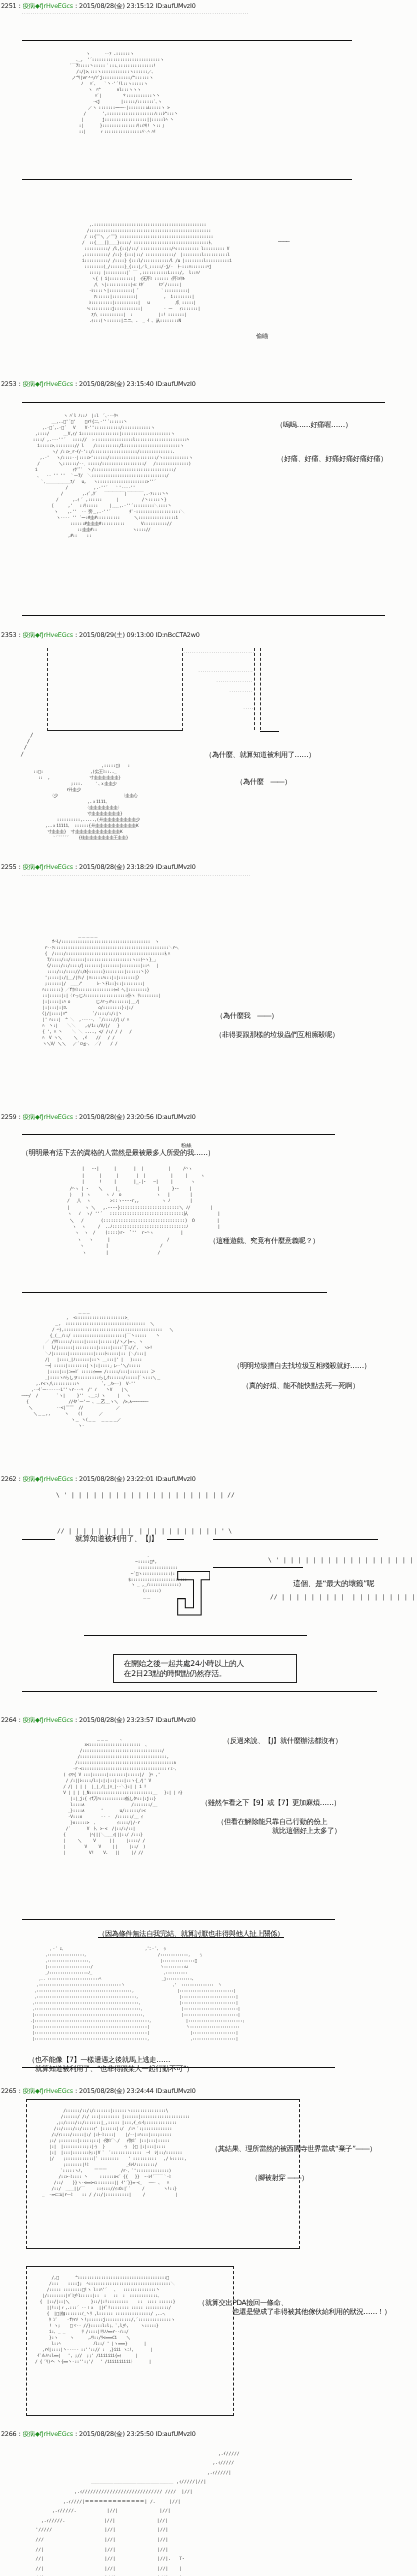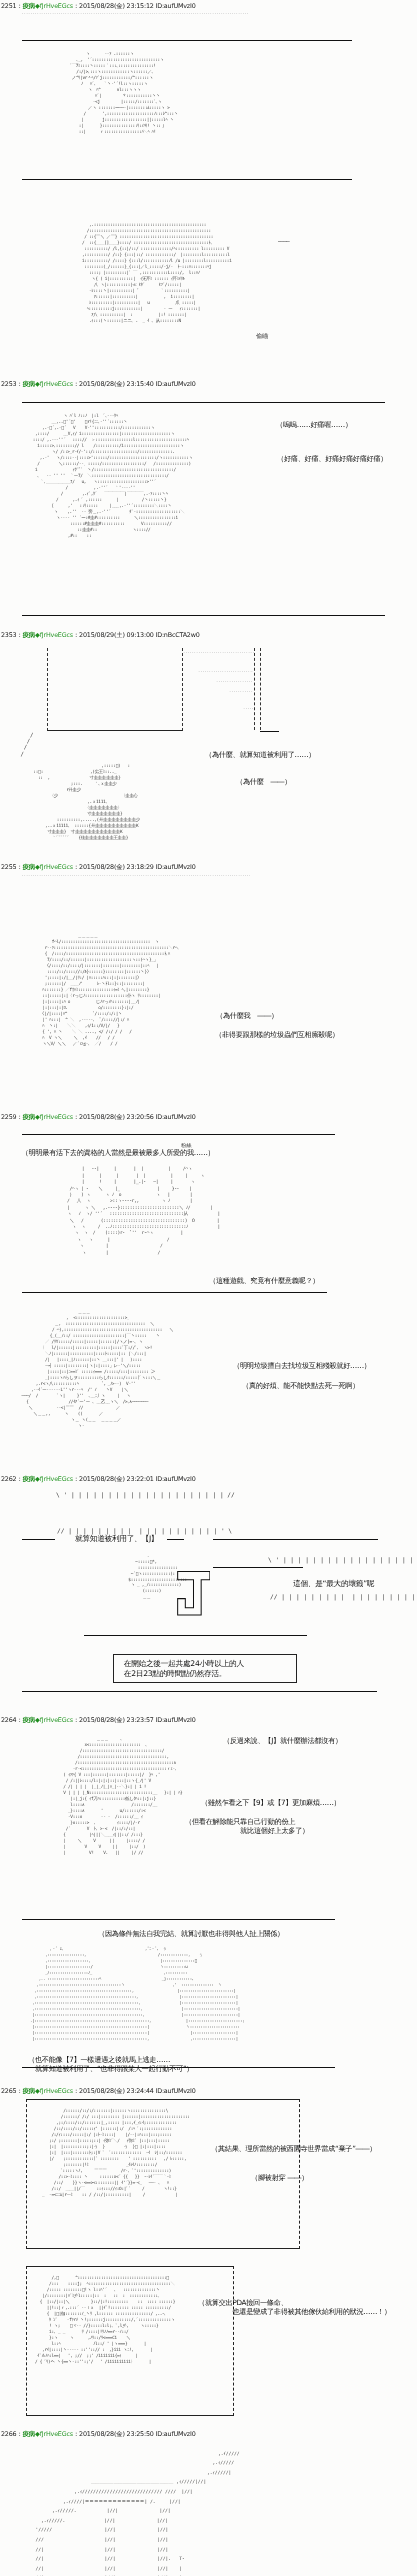--- a/index.html
+++ b/index.html
@@ -1,20 +1,20 @@
 <!DOCTYPE html>
 <html style="font-size:8.2px"><head>
 <meta charset="utf-8">
 <style>
   html, body { margin:0; padding:0; background:#fcfcfb; }
   body { width:417px; height:3120px; position:relative; overflow:hidden;
          font-family:"DejaVu Sans","Liberation Sans",sans-serif; color:#1a1a1a; }
   .abs { position:absolute; }
   .hdr { position:absolute; left:1px; font-size:6.4px; line-height:8.2px; white-space:nowrap; color:#222; letter-spacing:-0.2px; }
-  .hdr .name { color:#1e8c1e; font-weight:bold;margin-top:30px; }
+  .hdr .name { color:#1e8c1e; font-weight:normal;margin-top:30px; }
   .hdr .diamond { color:#1e8c1e; }
   .hdr .trip { color:#2e9a2e; }
   .rule { position:absolute; height:0; border-top:0.8px solid #111; }
   .say { position:absolute; font-size:7.2px; line-height:9.3px; white-space:pre; color:#111; letter-spacing:-0.3px; }
   .small { position:absolute; font-size:5.2px; line-height:6.2px; white-space:nowrap; color:#333; }
   .aa { position:absolute; font-family:"DejaVu Sans Mono","Liberation Mono",monospace; font-size:4.4px; line-height:6px;
         white-space:pre; color:#3a3a3a; letter-spacing:-0.3px; }
   .box { position:absolute; border:0.5px solid #222; }
   .dots { position:absolute; font-family:"DejaVu Sans Mono",monospace; font-size:3.6px; line-height:4.6px; color:#777; white-space:pre; overflow:hidden; }
   .post { position:absolute; left:0; width:417px; }
@@ -183,21 +183,21 @@
    ｝   ) ヽ      ヽ ﾉ  o              ヽ   |        |
   /   人  ヽ        &gt;::ヽ‐‐‐‐r,,         ヽ ﾉ        |
   |      ヽ ＼   ,.-‐‐‐}::::::::::::::::::::::::＼ ﾉ/        |
   ヽ   ﾉ  ヽ/ ''´   ::::::::::::::::::::::::::::::从            |
    ＼   /       (:::::::::::::::::::::::::::::::::)  O         |
     ヽ  ヽ     /  ..ﾉ::::::::::::::::::::::::::::::ﾉ            |
      ヽ  ヽ  /    (::::)r‐  ﾞ''  r‐⌒ヽ           |
       ヽ   ヽ      |                       /
        ヽ         |                     /
         ヽ        |                    /</div>
-  <div class="say" data-name="dialogue-line" data-bind="posts.4.lines.1" style="left:209px;top:1276px;">（這種遊戲、究竟有什麼意義呢？）</div>
+  <div class="say" data-name="dialogue-line" data-bind="posts.4.lines.1" style="left:209px;top:1236px;">（這種遊戲、究竟有什麼意義呢？）</div>
   <div class="rule" data-name="divider" style="left:21.6px;top:1292px;width:305px;"></div>
 
   <div class="aa" data-name="aa-figure-sitting-girl" style="left:21.6px;top:1303px;">
                         ＿＿＿
                    ,  &lt;:::::::::::::::::::::&gt;、
               ＿,  ::::::::::::::::::::::::::::::::::  ＼
              / ⌒),::::::::::::::::::::::::::::::::::::::::::   ＼
             {_(__ﾉ::/ ::::::::::::::::::::::|￣ヽ:::::    ヽ
           ／ /ﾘY:::::/:::::|:::::|::::::|/ヽノ]=-､ ヽ
         〈   l/|::::::|:::::::::|:::::|::::ﾞ丁://ﾞ､  ヽ&gt;!
@@ -277,25 +277,25 @@
     l::::∧                    /:::::::/__
    _}::::∧       '       u/::::::/:&lt;
    ‐V:::∧        ‐‐ -  /::::::/__ ｨ
     }∧:::::&gt;  ､         ｨ::::/|/‐r
   /´       V  ﾄ､ &gt;‐&lt;  /|::/:/::|
  {          |ﾍ|||＼＿＿ｨ|||::/ /:::}
  |     ＼     V      ||     |::::/ /
  |        V     V     ||     |::/  )
  |          V!    V.   ||     |/ //</div>
   <div class="say" data-name="dialogue-line" data-bind="posts.6.lines.0" style="left:201px;top:1798px;">（雖然乍看之下【9】或【7】更加麻煩……）</div>
-  <div class="say" data-name="dialogue-line" data-bind="posts.6.lines.1" style="left:185px;top:1817px;">（但看在解除能只靠自己行動的份上
+  <div class="say" data-name="dialogue-line" data-bind="posts.6.lines.1" style="left:217px;top:1817px;">（但看在解除能只靠自己行動的份上
 　　　　　　　　就比這個好上太多了）</div>
   <div class="say" data-name="dialogue-line" data-bind="posts.6.lines.2" style="left:202px;top:1736px;margin-left:21px;">（反過來說、【J】就什麼辦法都沒有）</div>
   <div class="rule" data-name="divider" style="left:21.6px;top:1919px;width:313px;"></div>
-  <div class="say" data-name="dialogue-line" data-bind="posts.6.lines.3" style="left:98px;top:1929px;">（因為條件無法自我完結、就算討厭也非得與他人扯上關係）</div>
+  <div class="say" data-name="dialogue-line" data-bind="posts.6.lines.3" style="left:98px;top:1929px;text-decoration:underline;">（因為條件無法自我完結、就算討厭也非得與他人扯上關係）</div>
 
   <div class="aa" data-name="aa-two-silhouettes" style="left:30px;top:1940px;font-size:4.1px;line-height:6px;">
          ,‐ﾞ ﾐ､                                      ,ﾟﾆ‐ﾞ､  ぅ
        ,:::::::::::::::::,                                 /:::::::::::::,    ぅ
        ,:::::::::::::::::::,                                |:::::::::::::::ﾞ
        |::::::::::::::::::::/                               ヽ::::::::::u
        _ﾉ::::::::::::::::::ﾉ_                                 ,::::::::::
     ,.. ::::::::::::::::::::::::ﾍ                            _j::::::::::::､
    ,::::::::::::::::::::::::::::::::::::::ヽ                      ,'  :::::::::::::::  ヽ
   ,::::::::::::::::::::::::::::::::::::::::::::,                    |:::::::::::::::::::::::::|

